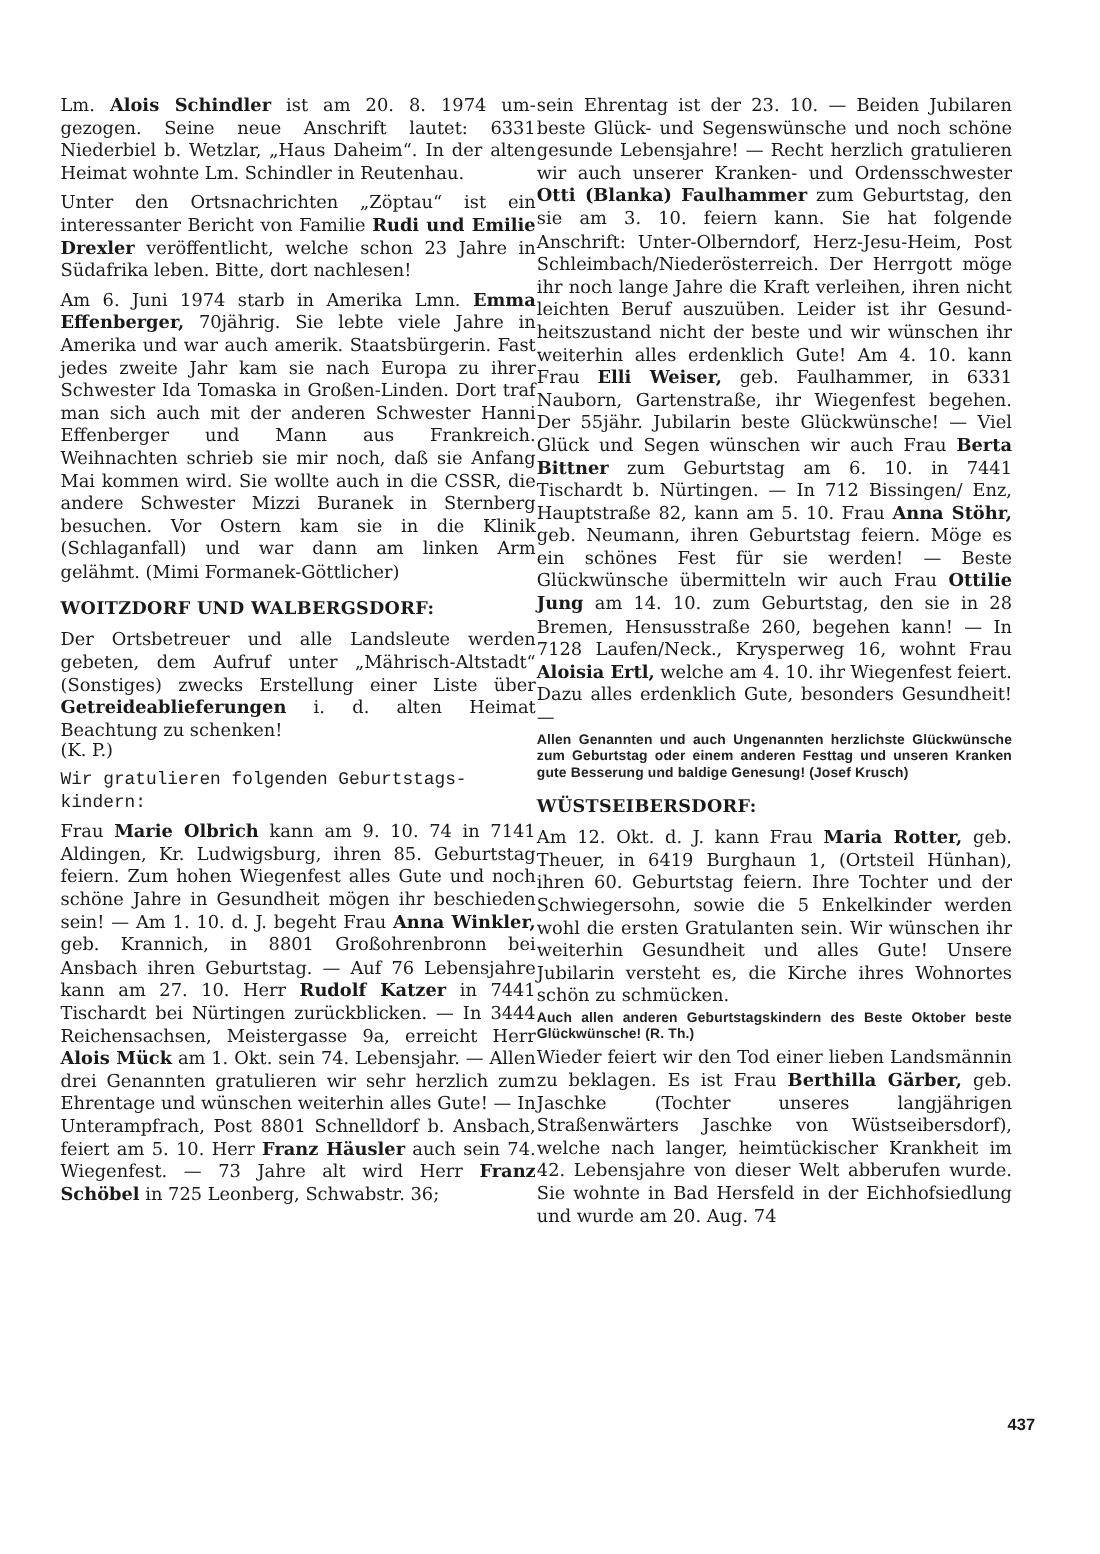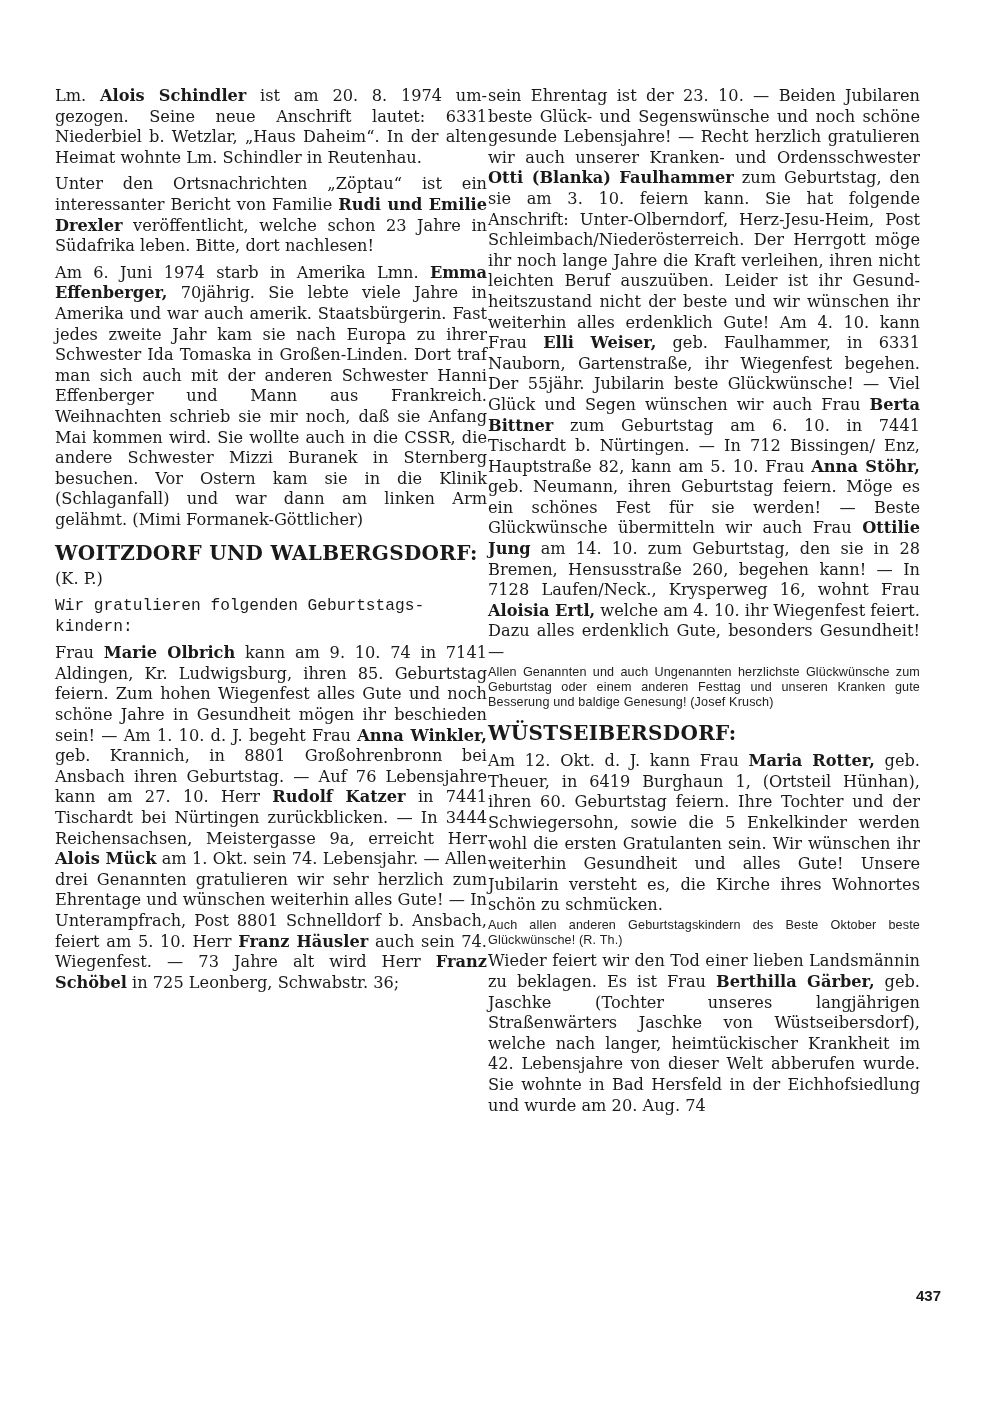--- a/index.html
+++ b/index.html
@@ -3,33 +3,34 @@
 <meta charset="utf-8">
 <style>
   html, body { margin: 0; padding: 0; background: #ffffff; }
   body { width: 1000px; height: 1413px; position: relative; overflow: hidden; color: #1a1a1a; }
   .col { position: absolute; top: 86px; width: 432px; font-family: "DejaVu Serif", serif; font-size: 16.2px; line-height: 20.6px; text-align: justify; hyphens: manual; }
   .col.left { left: 55px; }
   .col.right { left: 488px; width: 432px; }
   p { margin: 0 0 6px 0; }
   p.tight { margin-bottom: 0; }
   b { font-weight: bold; }
-  h2 { font-family: "DejaVu Serif", serif; font-weight: bold; font-size: 20px; letter-spacing: 0.3px; margin: 13px 0 8px 0; line-height: 20px; }
+  h2 { font-family: "DejaVu Serif", serif; font-weight: bold; font-size: 16px; letter-spacing: 0.3px; margin: 13px 0 8px 0; line-height: 20px; }
   .sig { text-align: left; margin-top: -2px; }
-  .small { font-family: "Liberation Sans", sans-serif; font-size: 12.6px; line-height: 15.2px; font-weight: normal; letter-spacing: 0.15px; margin: 2px 0 3px 0; color: #222; }
+  .small { font-family: "Liberation Sans", sans-serif; font-size: 12.6px; line-height: 15.2px; font-weight: bold; letter-spacing: 0.15px; margin: 2px 0 3px 0; color: #222; }
   .pagenum { position: absolute; left: 916px; top: 1287px; font-family: Liberation Sans, sans-serif; font-weight: bold; font-size: 15px; }
 </style>
 </head>
 <body>
 
 <div class="col left">
   <p><span>Lm. </span><b>Alois Schindler</b><span> ist am 20. 8. 1974 um­gezogen. Seine neue Anschrift lautet: 6331 Niederbiel b. Wetzlar, „Haus Daheim“. In der alten Heimat wohnte Lm. Schindler in Reutenhau.</span></p>
   <p><span>Unter den Ortsnachrichten „Zöptau“ ist ein interessanter Bericht von Familie </span><b>Rudi und Emilie Drexler</b><span> veröffentlicht, welche schon 23 Jahre in Südafrika leben. Bitte, dort nachlesen!</span></p>
   <p><span>Am 6. Juni 1974 starb in Amerika Lmn. </span><b>Emma Effenberger,</b><span> 70jährig. Sie lebte vie­le Jahre in Amerika und war auch amerik. Staatsbürgerin. Fast jedes zweite Jahr kam sie nach Europa zu ihrer Schwester Ida Tomaska in Großen-Linden. Dort traf man sich auch mit der anderen Schwester Hanni Effenberger und Mann aus Frank­reich. Weihnachten schrieb sie mir noch, daß sie Anfang Mai kommen wird. Sie wollte auch in die CSSR, die andere Schwester Mizzi Buranek in Sternberg besuchen. Vor Ostern kam sie in die Klinik (Schlaganfall) und war dann am linken Arm gelähmt. (Mimi Formanek-Göttlicher)</span></p>
   <h2>WOITZDORF UND WALBERGSDORF:</h2>
+  <p class="tight"><span>Der Ortsbetreuer und alle Landsleute wer­den gebeten, dem Aufruf unter „Mährisch-Altstadt“ (Sonstiges) zwecks Erstellung ei­ner Liste über </span><b>Getreideablieferungen</b><span> i. d. alten Heimat Beachtung zu schenken!</span></p>
   <p class="sig">(K. P.)</p>
   <p style="text-align:left;padding-right:40px;font-family:Liberation Mono, monospace;">Wir gratulieren folgenden Geburtstags­kindern:</p>
   <p><span>Frau </span><b>Marie Olbrich</b><span> kann am 9. 10. 74 in 7141 Aldingen, Kr. Ludwigsburg, ihren 85. Geburtstag feiern. Zum hohen Wiegenfest alles Gute und noch schöne Jahre in Ge­sundheit mögen ihr beschieden sein! — Am 1. 10. d. J. begeht Frau </span><b>Anna Winkler,</b><span> geb. Krannich, in 8801 Großohrenbronn bei Ansbach ihren Geburtstag. — Auf 76 Le­bensjahre kann am 27. 10. Herr </span><b>Rudolf Katzer</b><span> in 7441 Tischardt bei Nürtingen zu­rückblicken. — In 3444 Reichensachsen, Meistergasse 9a, erreicht Herr </span><b>Alois Mück</b><span> am 1. Okt. sein 74. Lebensjahr. — Allen drei Genannten gratulieren wir sehr herz­lich zum Ehrentage und wünschen weiter­hin alles Gute! — In Unterampfrach, Post 8801 Schnelldorf b. Ansbach, feiert am 5. 10. Herr </span><b>Franz Häusler</b><span> auch sein 74. Wie­genfest. — 73 Jahre alt wird Herr </span><b>Franz Schöbel</b><span> in 725 Leonberg, Schwabstr. 36;</span></p>
 </div>
 
 <div class="col right">
   <p class="tight"><span>sein Ehrentag ist der 23. 10. — Beiden Jubilaren beste Glück- und Segenswünsche und noch schöne gesunde Lebensjahre! — Recht herzlich gratulieren wir auch unse­rer Kranken- und Ordensschwester </span><b>Otti (Blanka) Faulhammer</b><span> zum Geburtstag, den sie am 3. 10. feiern kann. Sie hat folgende Anschrift: Unter-Olberndorf, Herz-Jesu-Heim, Post Schleimbach/Niederösterreich. Der Herrgott möge ihr noch lange Jahre die Kraft verleihen, ihren nicht leichten Beruf auszuüben. Leider ist ihr Gesund­heitszustand nicht der beste und wir wün­schen ihr weiterhin alles erdenklich Gute! Am 4. 10. kann Frau </span><b>Elli Weiser,</b><span> geb. Faul­hammer, in 6331 Nauborn, Gartenstraße, ihr Wiegenfest begehen. Der 55jähr. Jubi­larin beste Glückwünsche! — Viel Glück und Segen wünschen wir auch Frau </span><b>Berta Bittner</b><span> zum Geburtstag am 6. 10. in 7441 Tischardt b. Nürtingen. — In 712 Bissingen/ Enz, Hauptstraße 82, kann am 5. 10. Frau </span><b>Anna Stöhr,</b><span> geb. Neumann, ihren Geburts­tag feiern. Möge es ein schönes Fest für sie werden! — Beste Glückwünsche über­mitteln wir auch Frau </span><b>Ottilie Jung</b><span> am 14. 10. zum Geburtstag, den sie in 28 Bremen, Hensusstraße 260, begehen kann! — In 7128 Laufen/Neck., Krysperweg 16, wohnt Frau </span><b>Aloisia Ertl,</b><span> welche am 4. 10. ihr Wie­genfest feiert. Dazu alles erdenklich Gute, besonders Gesundheit! —</span></p>
   <p class="small">Allen Genannten und auch Ungenannten herzlichste Glückwünsche zum Geburtstag oder einem anderen Festtag und unseren Kranken gute Besserung und baldige Genesung! (Josef Krusch)</p>
   <h2>WÜSTSEIBERSDORF:</h2>
   <p class="tight"><span>Am 12. Okt. d. J. kann Frau </span><b>Maria Rotter,</b><span> geb. Theuer, in 6419 Burghaun 1, (Orts­teil Hünhan), ihren 60. Geburtstag feiern. Ihre Tochter und der Schwiegersohn, so­wie die 5 Enkelkinder werden wohl die ersten Gratulanten sein. Wir wünschen ihr weiterhin Gesundheit und alles Gute! Un­sere Jubilarin versteht es, die Kirche ihres Wohnortes schön zu schmücken.</span></p>

